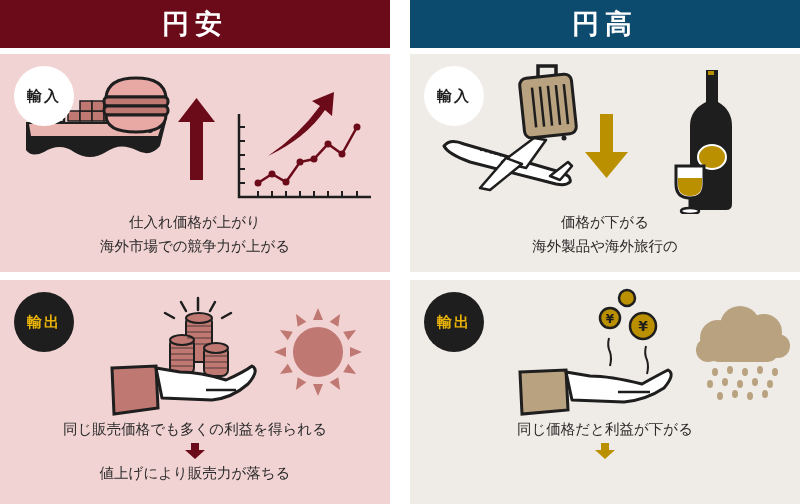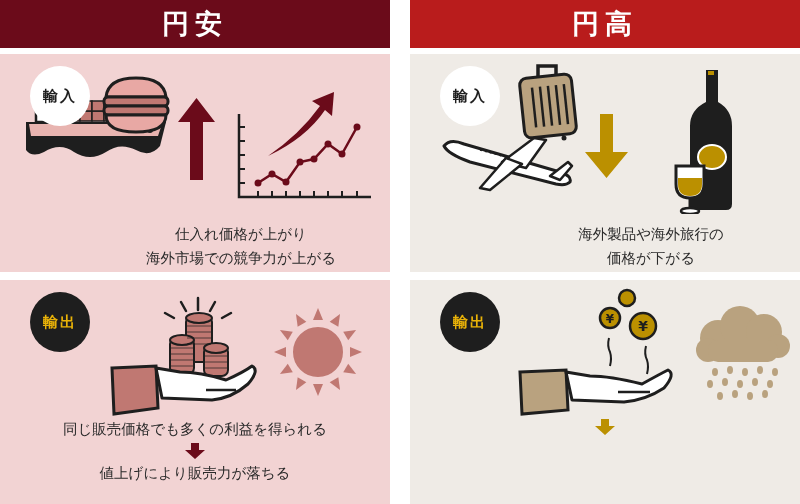--- a/index.html
+++ b/index.html
@@ -7,39 +7,39 @@
   body { position: relative; font-family: "DejaVu Sans", sans-serif; }
 
   .col { position: absolute; top: 0; width: 331px; height: 504px; }
   .col.left { left: 0; }
   .col.right { left: 410px; }
 
   .header { position: absolute; left: 0; top: 0; width: 390px; height: 48px;
             display: flex; align-items: center; justify-content: center;
             color: #ffffff; font-size: 27px; font-weight: bold; letter-spacing: 6px; }
   .left .header { background: #6b0b1a; }
-  .right .header { background: #b91c1c; }
+  .right .header { background: #0c4a6e; }
 
   .panel { position: absolute; left: 0; width: 390px; }
   .panel.top { top: 54px; height: 218px; }
   .panel.bottom { top: 280px; height: 224px; }
   .left .panel { background: #f2d3d3; }
   .right .panel { background: #efebe6; }
 
-  .badge { position: absolute; left: 30px; top: 12px; width: 60px; height: 60px;
+  .badge { position: absolute; left: 14px; top: 12px; width: 60px; height: 60px;
            border-radius: 50%; display: flex; align-items: center; justify-content: center;
            font-size: 15px; font-weight: bold; letter-spacing: 2px; text-align: right; }
   .badge.import { background: #ffffff; color: #1e1e1e; }
   .badge.export { background: #1e1e1e; color: #eab308; }
 
   .art { position: absolute; left: 0; top: 0; width: 390px; }
   .caption { position: absolute; left: 0; width: 390px; text-align: center;
              color: #2a2a2a; font-size: 14.5px; line-height: 24px; }
   .caption .line { display: block; }
-  .panel.top .caption { top: 168px; margin-left: 46px; }
+  .panel.top .caption { top: 156px; }
   .panel.bottom .caption { top: 137px; }
   .mini-arrow { display: block; margin: 2px auto 2px; width: 22px; height: 16px; }
 </style>
 </head>
 <body>
 
 <div class="col left">
   <div class="header">
     <span>円安</span>
   </div>
@@ -221,22 +221,22 @@
         <path d="M266 112 L294 112 L294 130 Q294 144 280 144 Q266 144 266 130 Z" fill="#ffffff" stroke="#1e1e1e" stroke-width="3"></path>
         <path d="M268 124 L292 124 L292 130 Q292 142 280 142 Q268 142 268 130 Z" fill="#bb9000"></path>
         <line x1="280" y1="144" x2="280" y2="156" stroke="#1e1e1e" stroke-width="3"></line>
         <ellipse cx="280" cy="157" rx="9" ry="3" fill="#ffffff" stroke="#1e1e1e" stroke-width="2.5"></ellipse>
       </g>
     </svg>
     <div class="badge import">
       <span>輸入</span>
     </div>
     <div class="caption">
+      <span class="line">価格が下がる</span>
       <span class="line">海外製品や海外旅行の</span>
-      <span class="line">価格が下がる</span>
     </div>
   </div>
 
   <div class="panel bottom">
     <svg class="art" width="390" height="140" viewBox="0 0 390 140">
       <g>
         <circle cx="217" cy="18" r="8" fill="#bb9000" stroke="#1e1e1e" stroke-width="2.5"></circle>
         <circle cx="200" cy="38" r="10" fill="#bb9000" stroke="#1e1e1e" stroke-width="2.5"></circle>
         <text x="200" y="43" text-anchor="middle" font-size="12" font-weight="bold" fill="#1e1e1e" font-family="DejaVu Sans, sans-serif">¥</text>
         <circle cx="233" cy="46" r="13" fill="#bb9000" stroke="#1e1e1e" stroke-width="2.5"></circle>
@@ -269,18 +269,19 @@
             <ellipse cx="325" cy="114" rx="3" ry="4"></ellipse>
           <ellipse cx="340" cy="116" rx="3" ry="4"></ellipse>
             <ellipse cx="355" cy="114" rx="3" ry="4"></ellipse>
         </g>
       </g>
     </svg>
     <div class="badge export">
       <span>輸出</span>
     </div>
     <div class="caption">
+      <span class="line">同じ価格だと利益が下がる</span>
       <svg class="mini-arrow" viewBox="0 0 22 16">
         <path d="M7 0 L15 0 L15 7 L21 7 L11 16 L1 7 L7 7 Z" fill="#bb9000"></path>
       </svg>
     </div>
   </div>
 </div>
 
 </body></html>

